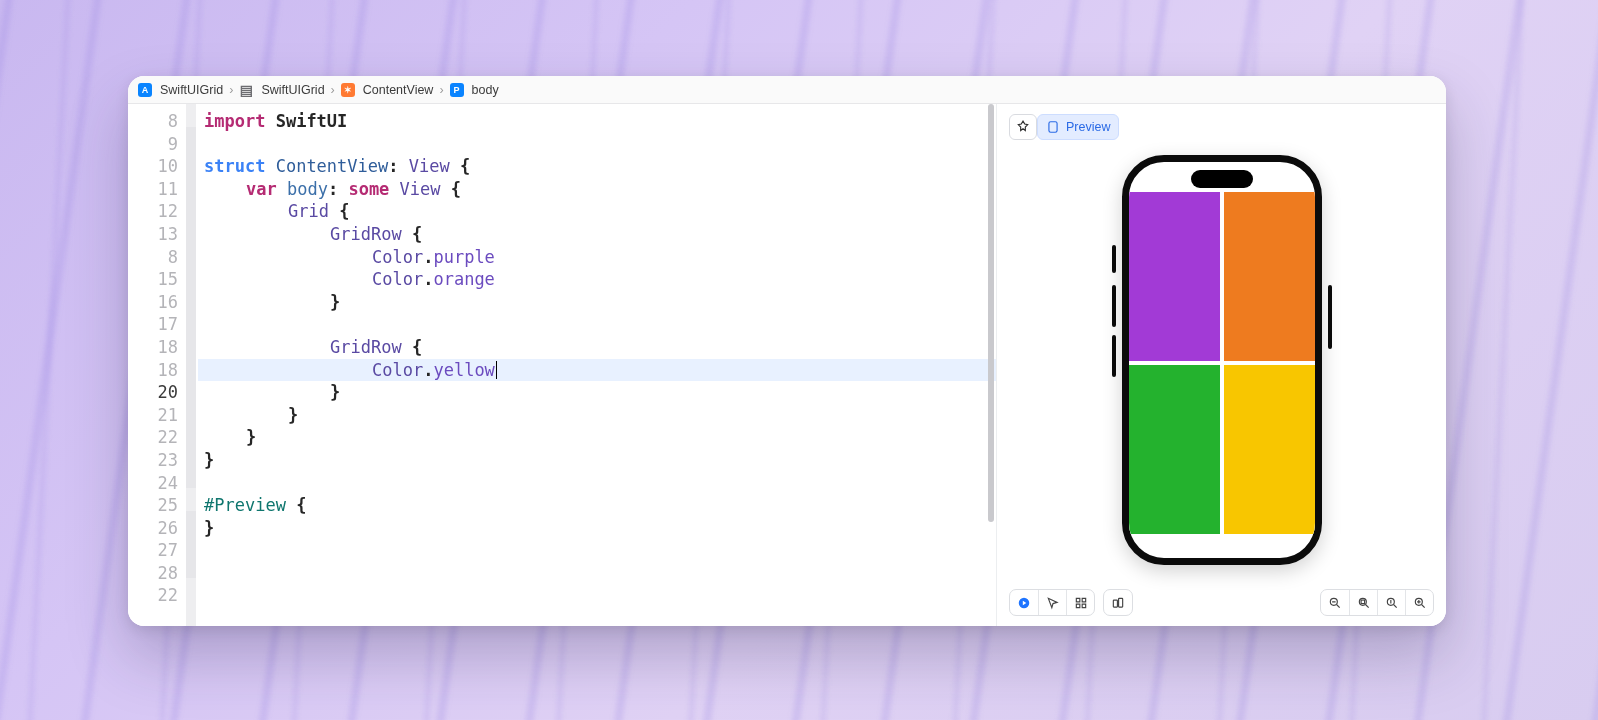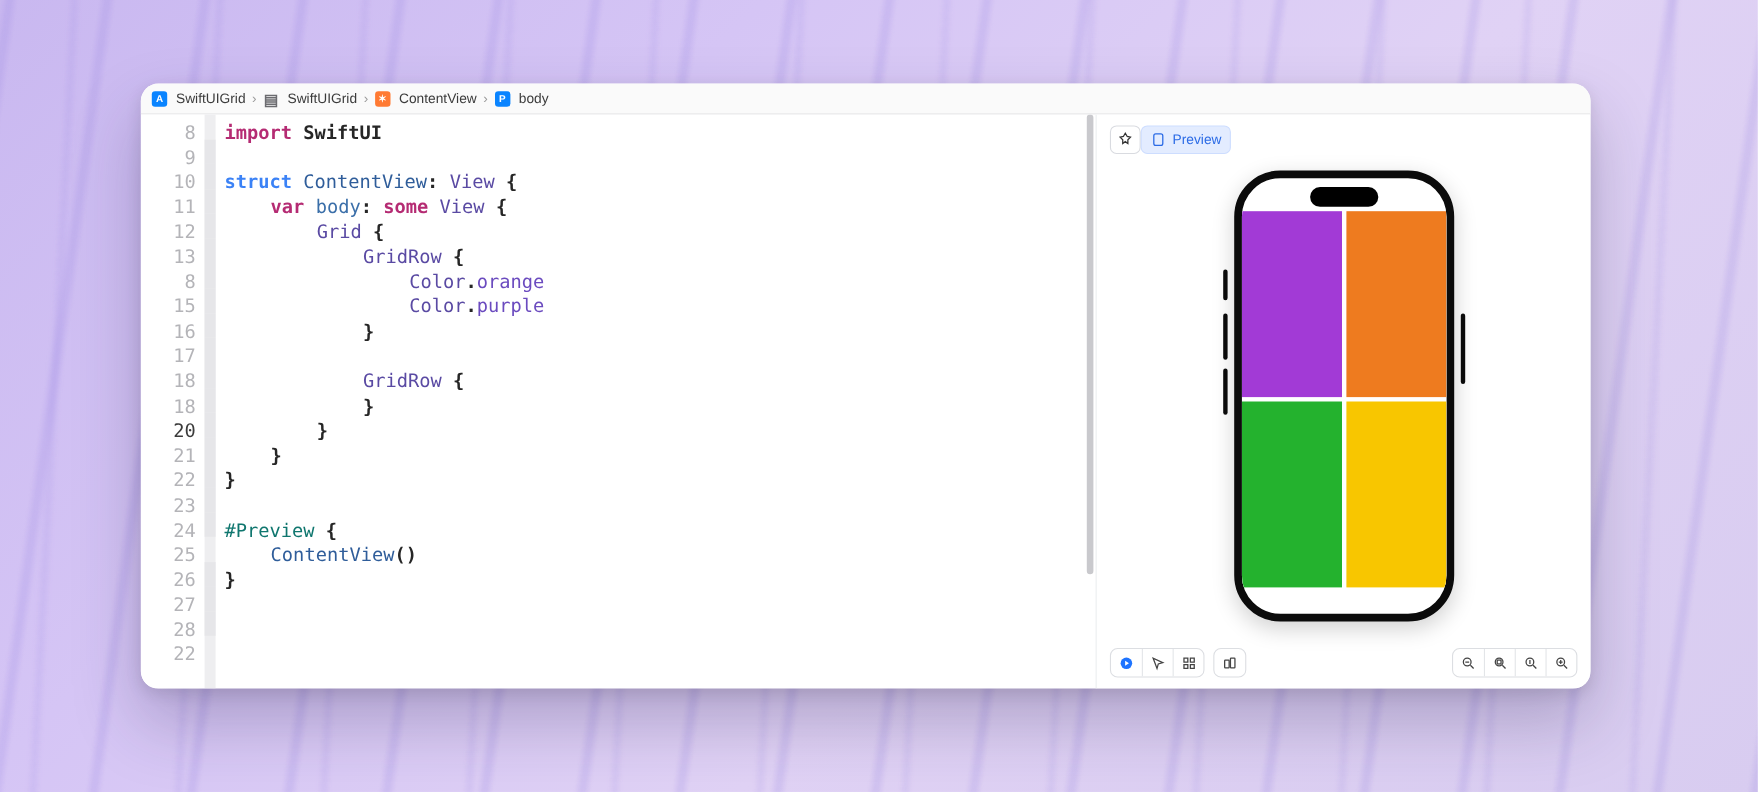--- a/index.html
+++ b/index.html
@@ -267,32 +267,32 @@
           <div class="foldseg" style="height: 22.6px;"></div>
           <div class="" style="height: 22.6px;"></div>
         </div>
       <div class="codecol">
         <div class="codeline"><span class="kw-pink">import</span> <span class="plain">SwiftUI</span></div>
         <div class="codeline"></div>
         <div class="codeline"><span class="kw-struct">struct</span> <span class="name">ContentView</span><span class="plain">: </span><span class="typed">View</span><span class="plain"> {</span></div>
         <div class="codeline"><span class="tab"></span><span class="kw-pink">var</span> <span class="fnname">body</span><span class="plain">: </span><span class="kw-pink">some</span> <span class="typed">View</span><span class="plain"> {</span></div>
         <div class="codeline"><span class="tab"></span><span class="tab"></span><span class="typed">Grid</span><span class="plain"> {</span></div>
         <div class="codeline"><span class="tab"></span><span class="tab"></span><span class="tab"></span><span class="typed">GridRow</span><span class="plain"> {</span></div>
+        <div class="codeline"><span class="tab"></span><span class="tab"></span><span class="tab"></span><span class="tab"></span><span class="typed">Color</span><span class="plain">.</span><span class="member">purple</span></div>
         <div class="codeline"><span class="tab"></span><span class="tab"></span><span class="tab"></span><span class="tab"></span><span class="typed">Color</span><span class="plain">.</span><span class="member">orange</span></div>
-        <div class="codeline"><span class="tab"></span><span class="tab"></span><span class="tab"></span><span class="tab"></span><span class="typed">Color</span><span class="plain">.</span><span class="member">purple</span></div>
         <div class="codeline"><span class="tab"></span><span class="tab"></span><span class="tab"></span><span class="plain">}</span></div>
         <div class="codeline"></div>
         <div class="codeline"><span class="tab"></span><span class="tab"></span><span class="tab"></span><span class="typed">GridRow</span><span class="plain"> {</span></div>
+        <div class="codeline hl"><span class="tab"></span><span class="tab"></span><span class="tab"></span><span class="tab"></span><span class="typed">Color</span><span class="plain">.</span><span class="member">yellow</span><span class="caret"></span></div>
         <div class="codeline"><span class="tab"></span><span class="tab"></span><span class="tab"></span><span class="plain">}</span></div>
         <div class="codeline"><span class="tab"></span><span class="tab"></span><span class="plain">}</span></div>
         <div class="codeline"><span class="tab"></span><span class="plain">}</span></div>
         <div class="codeline"><span class="plain">}</span></div>
         <div class="codeline"></div>
         <div class="codeline"><span class="preview">#Preview</span><span class="plain"> {</span></div>
-        <div class="codeline"><span class="tab"></span><span class="name">ContentView</span><span class="plain">()</span></div>
         <div class="codeline"><span class="plain">}</span></div>
         <div class="codeline"></div>
 
         <div class="vscroll">
           <div class="thumb"></div>
         </div>
       </div>
     </div>
 
     <div class="preview-pane">

